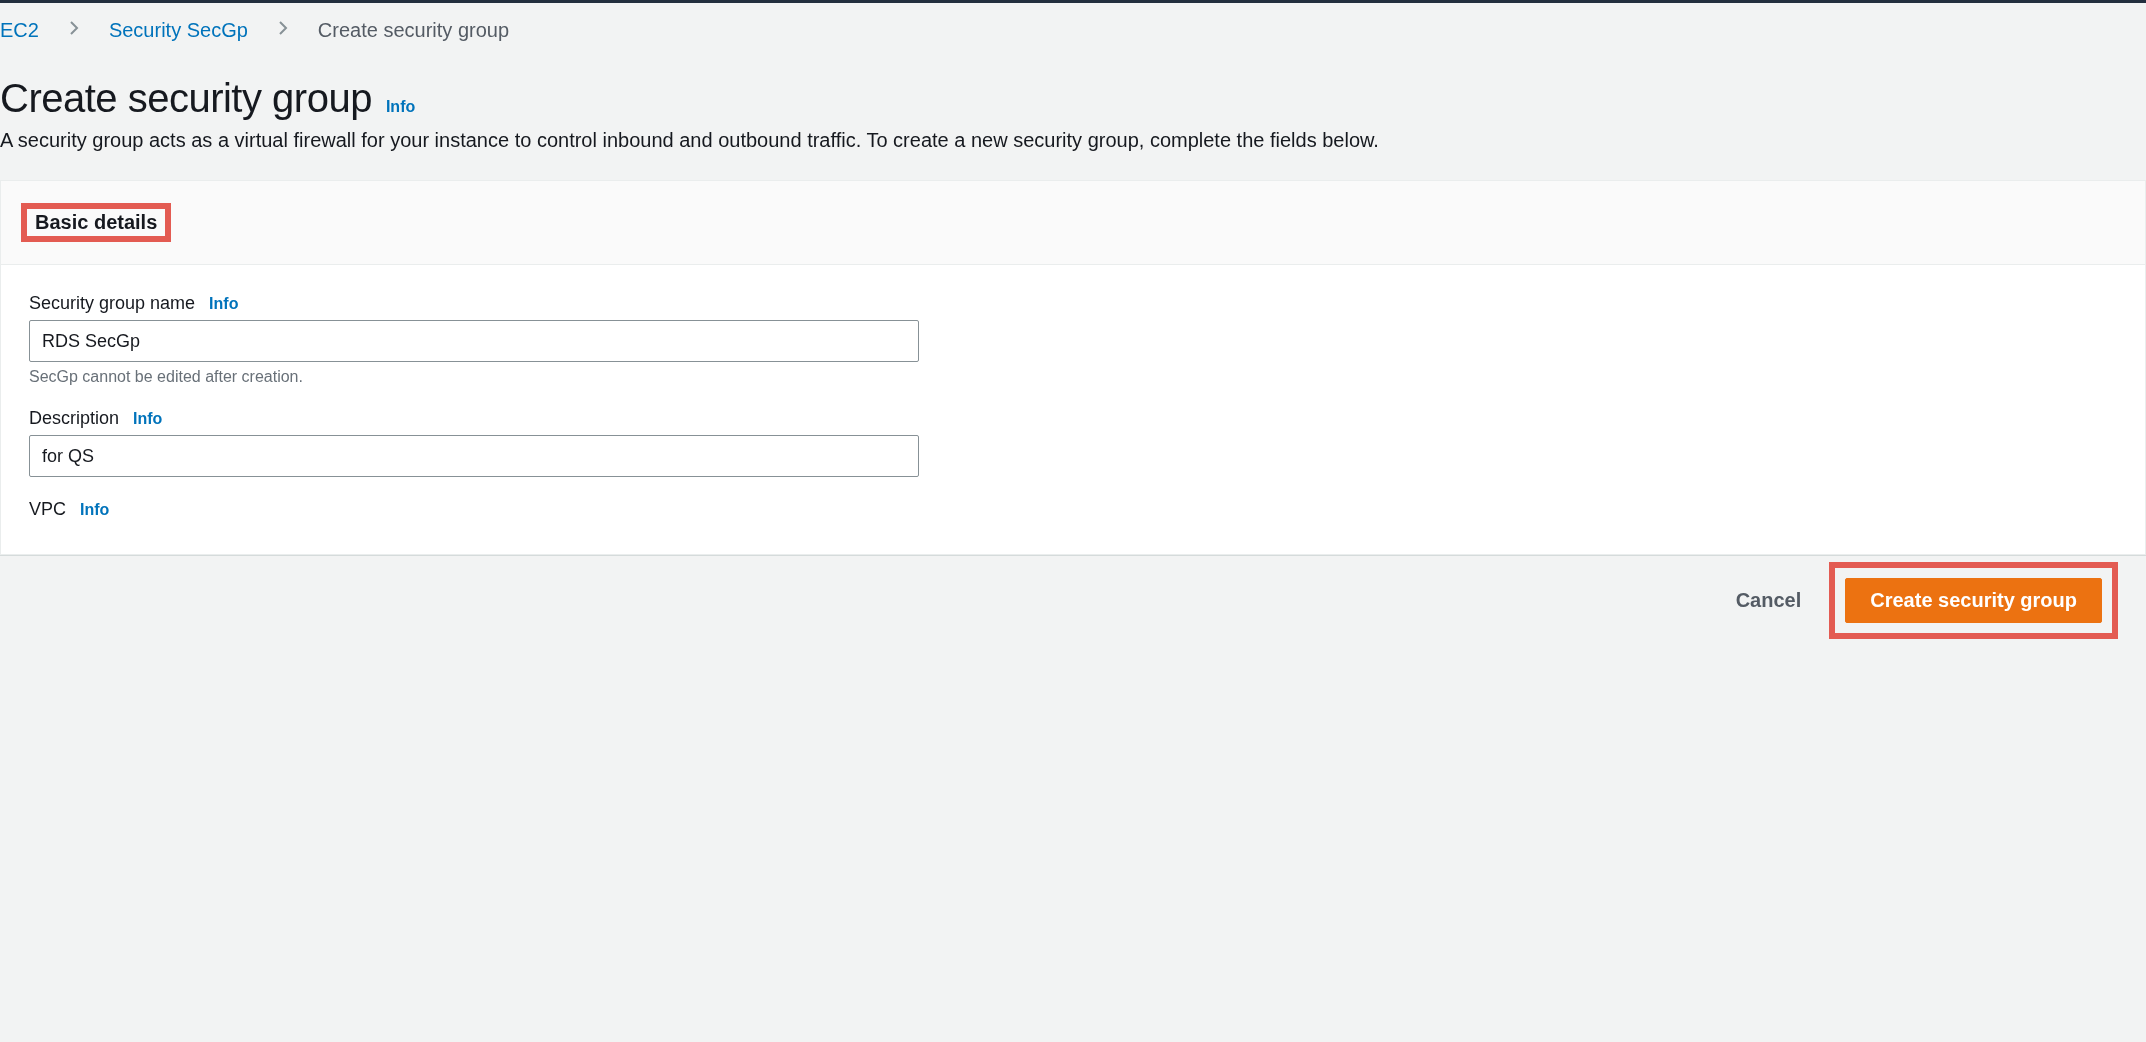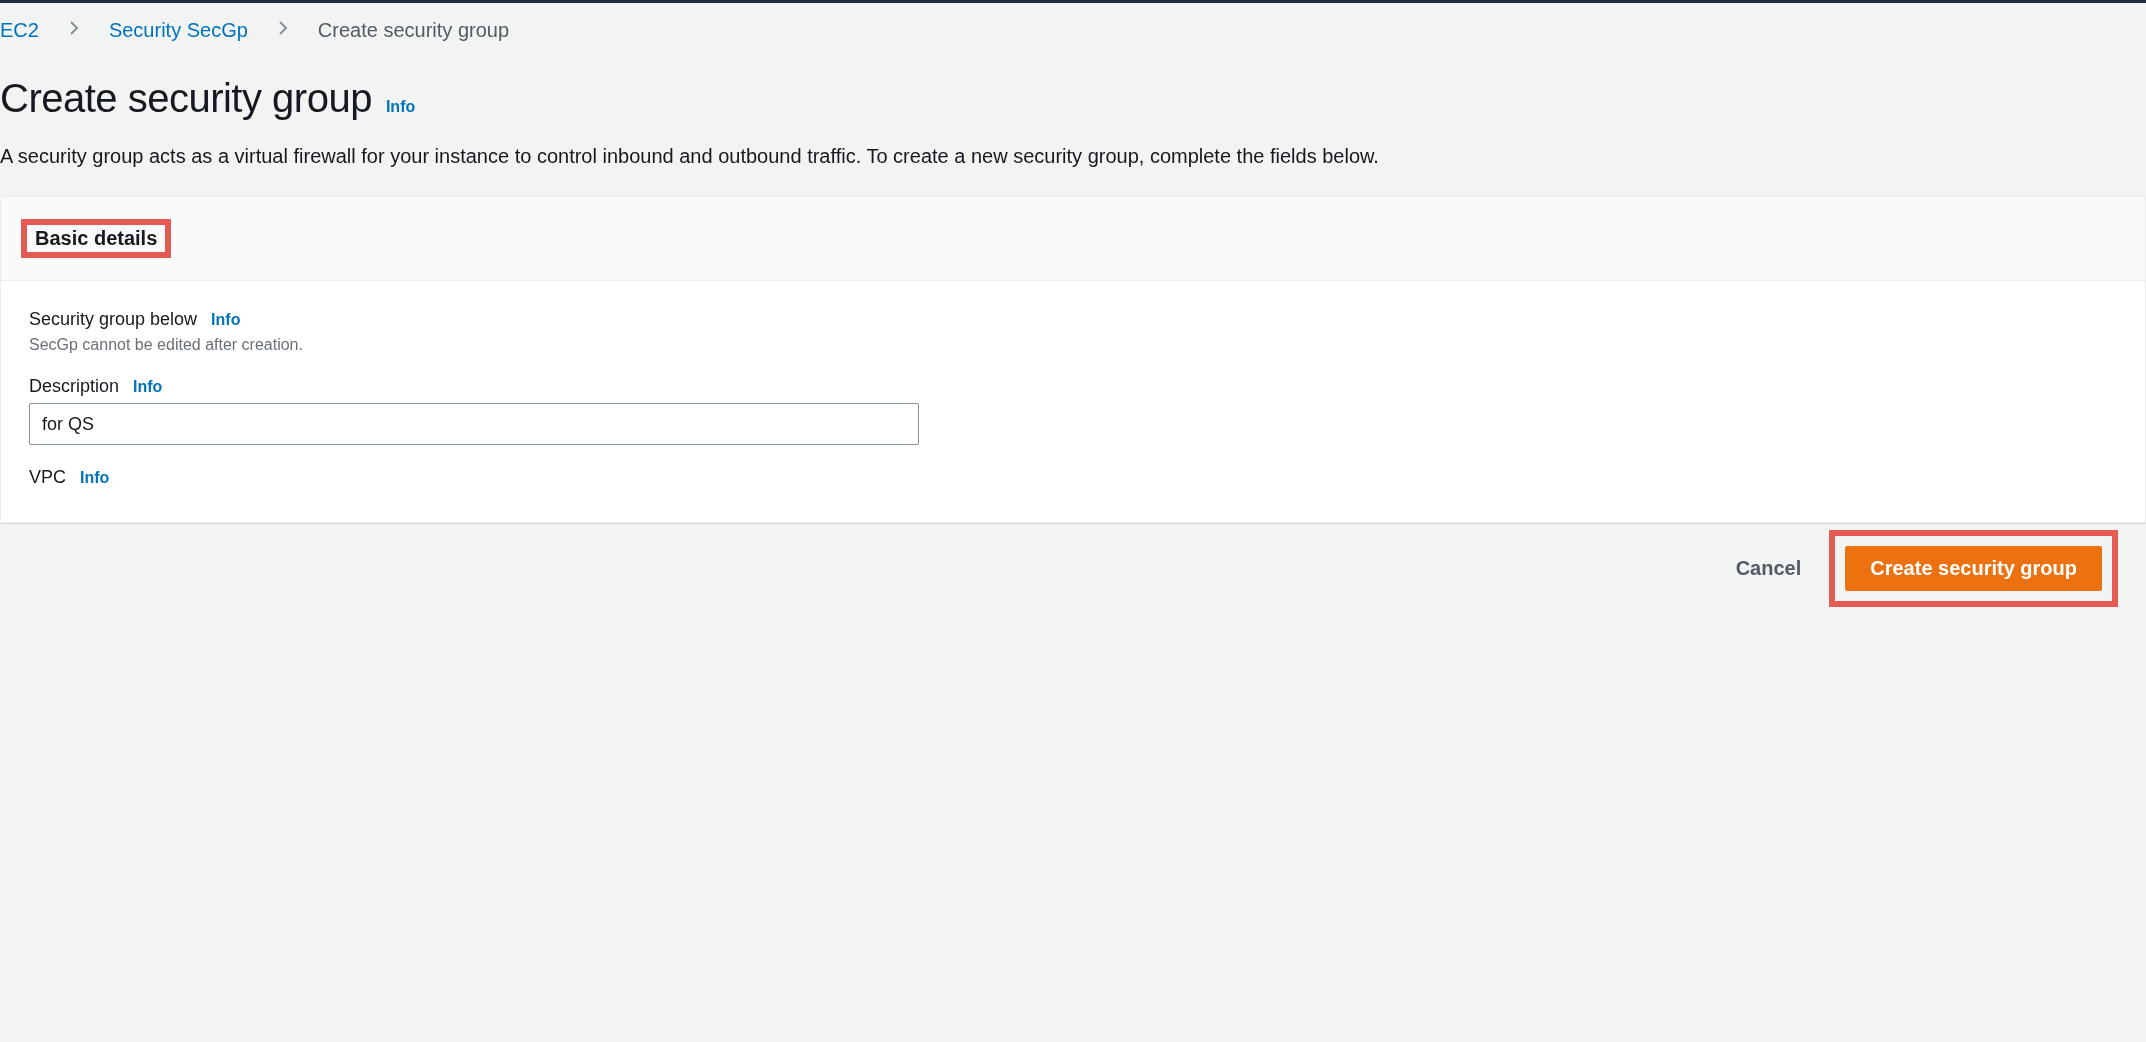--- a/index.html
+++ b/index.html
@@ -38,21 +38,20 @@
       color: #0073bb;
       font-size: 16px;
       font-weight: 700;
       text-decoration: none;
       text-align: center;
     }
     .subheading {
       font-size: 20px;
       color: #16191f;
       padding-bottom: 28px;
-      margin-top: 16px;
     }
     .panel {
       background: #ffffff;
       border: 1px solid #eaeded;
       box-shadow: 0 1px 1px rgba(0,0,0,0.05);
     }
     .panel-header {
       background: #fafafa;
       border-bottom: 1px solid #eaeded;
       padding: 22px 28px;
@@ -184,23 +183,24 @@
   <section class="panel">
     <div class="panel-header">
       <span class="highlight-box-red">
         <span class="panel-title">Basic details</span>
       </span>
     </div>
     <div class="panel-body">
 
       <div class="field">
         <div class="field-label-row">
-          <span class="field-label">Security group below</span>
+          <span class="field-label">Security group name</span>
           <a href="#" class="info-link">Info</a>
         </div>
+        <input type="text" class="input-text" value="RDS SecGp" style="">
         <div class="help-text">SecGp cannot be edited after creation.</div>
       </div>
 
       <div class="field">
         <div class="field-label-row">
           <span class="field-label">Description</span>
           <a href="#" class="info-link">Info</a>
         </div>
         <input type="text" class="input-text" value="for QS" style="">
       </div>

